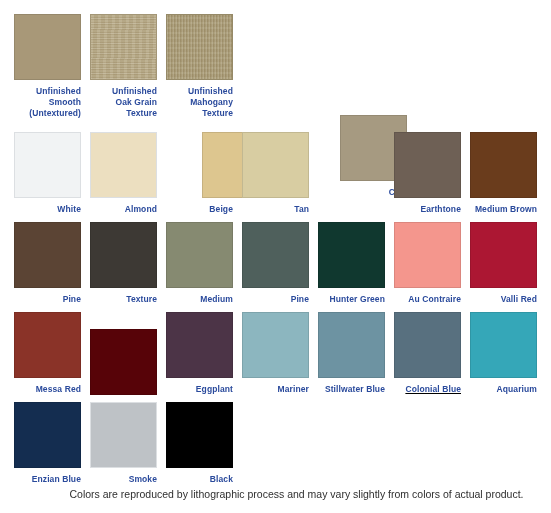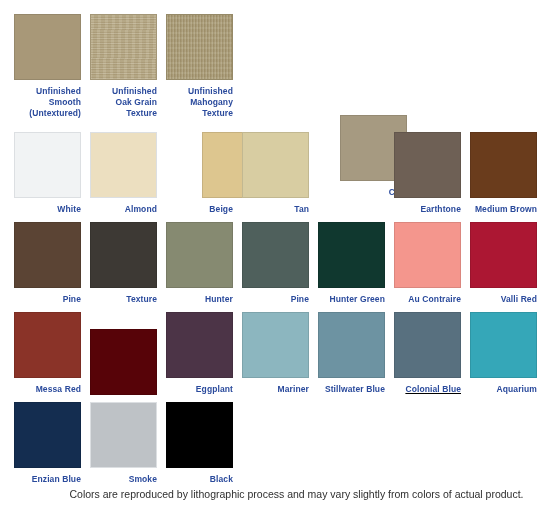--- a/index.html
+++ b/index.html
@@ -172,21 +172,21 @@
         <div class="swatch-cell" style="left: 0px; top: 222px;">
           <div class="swatch-chip" style="background: rgb(91, 68, 52);"></div>
           <span class="swatch-label">Pine</span>
         </div>
         <div class="swatch-cell" style="left: 76px; top: 222px;">
           <div class="swatch-chip" style="background: rgb(61, 57, 52);"></div>
           <span class="swatch-label">Texture</span>
         </div>
         <div class="swatch-cell" style="left: 152px; top: 222px;">
           <div class="swatch-chip" style="background: rgb(134, 138, 113);"></div>
-          <span class="swatch-label">Hunter</span>
+          <span class="swatch-label">Medium</span>
         </div>
         <div class="swatch-cell" style="left: 228px; top: 222px;">
           <div class="swatch-chip" style="background: rgb(79, 96, 92);"></div>
           <span class="swatch-label">Pine</span>
         </div>
         <div class="swatch-cell" style="left: 304px; top: 222px;">
           <div class="swatch-chip" style="background: rgb(16, 56, 47);"></div>
           <span class="swatch-label">Hunter Green</span>
         </div>
         <div class="swatch-cell" style="left: 380px; top: 222px;">

